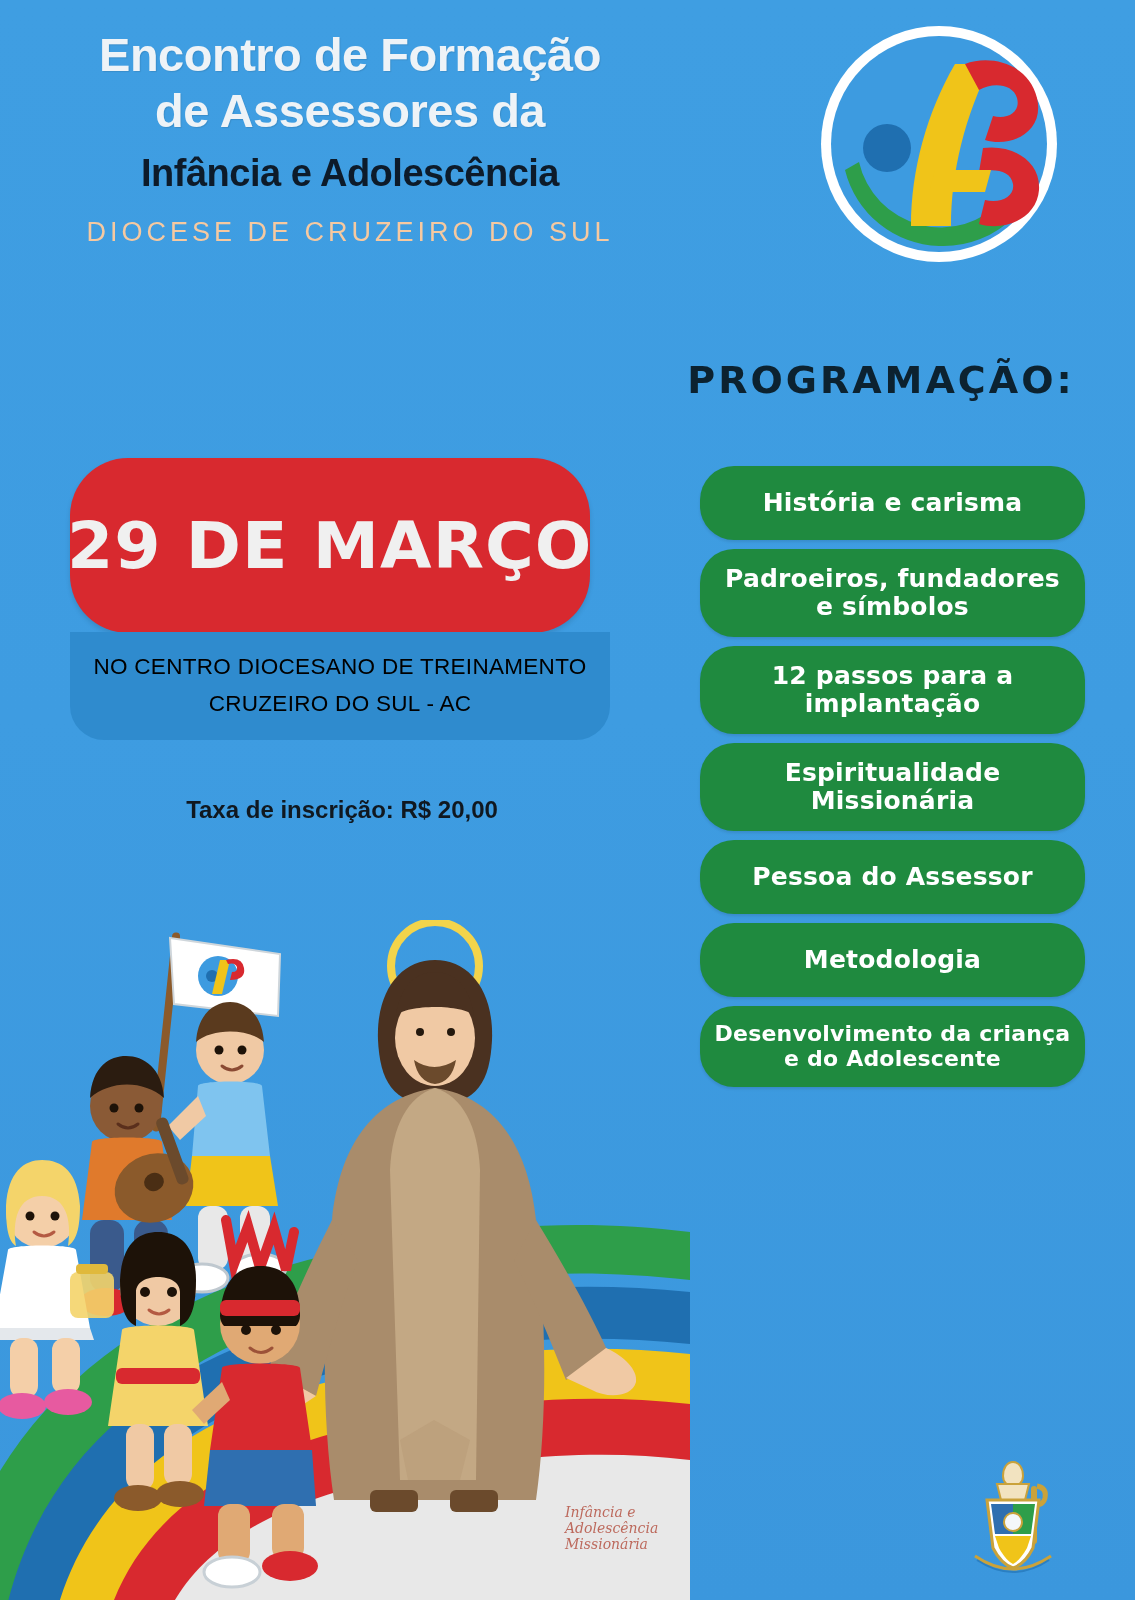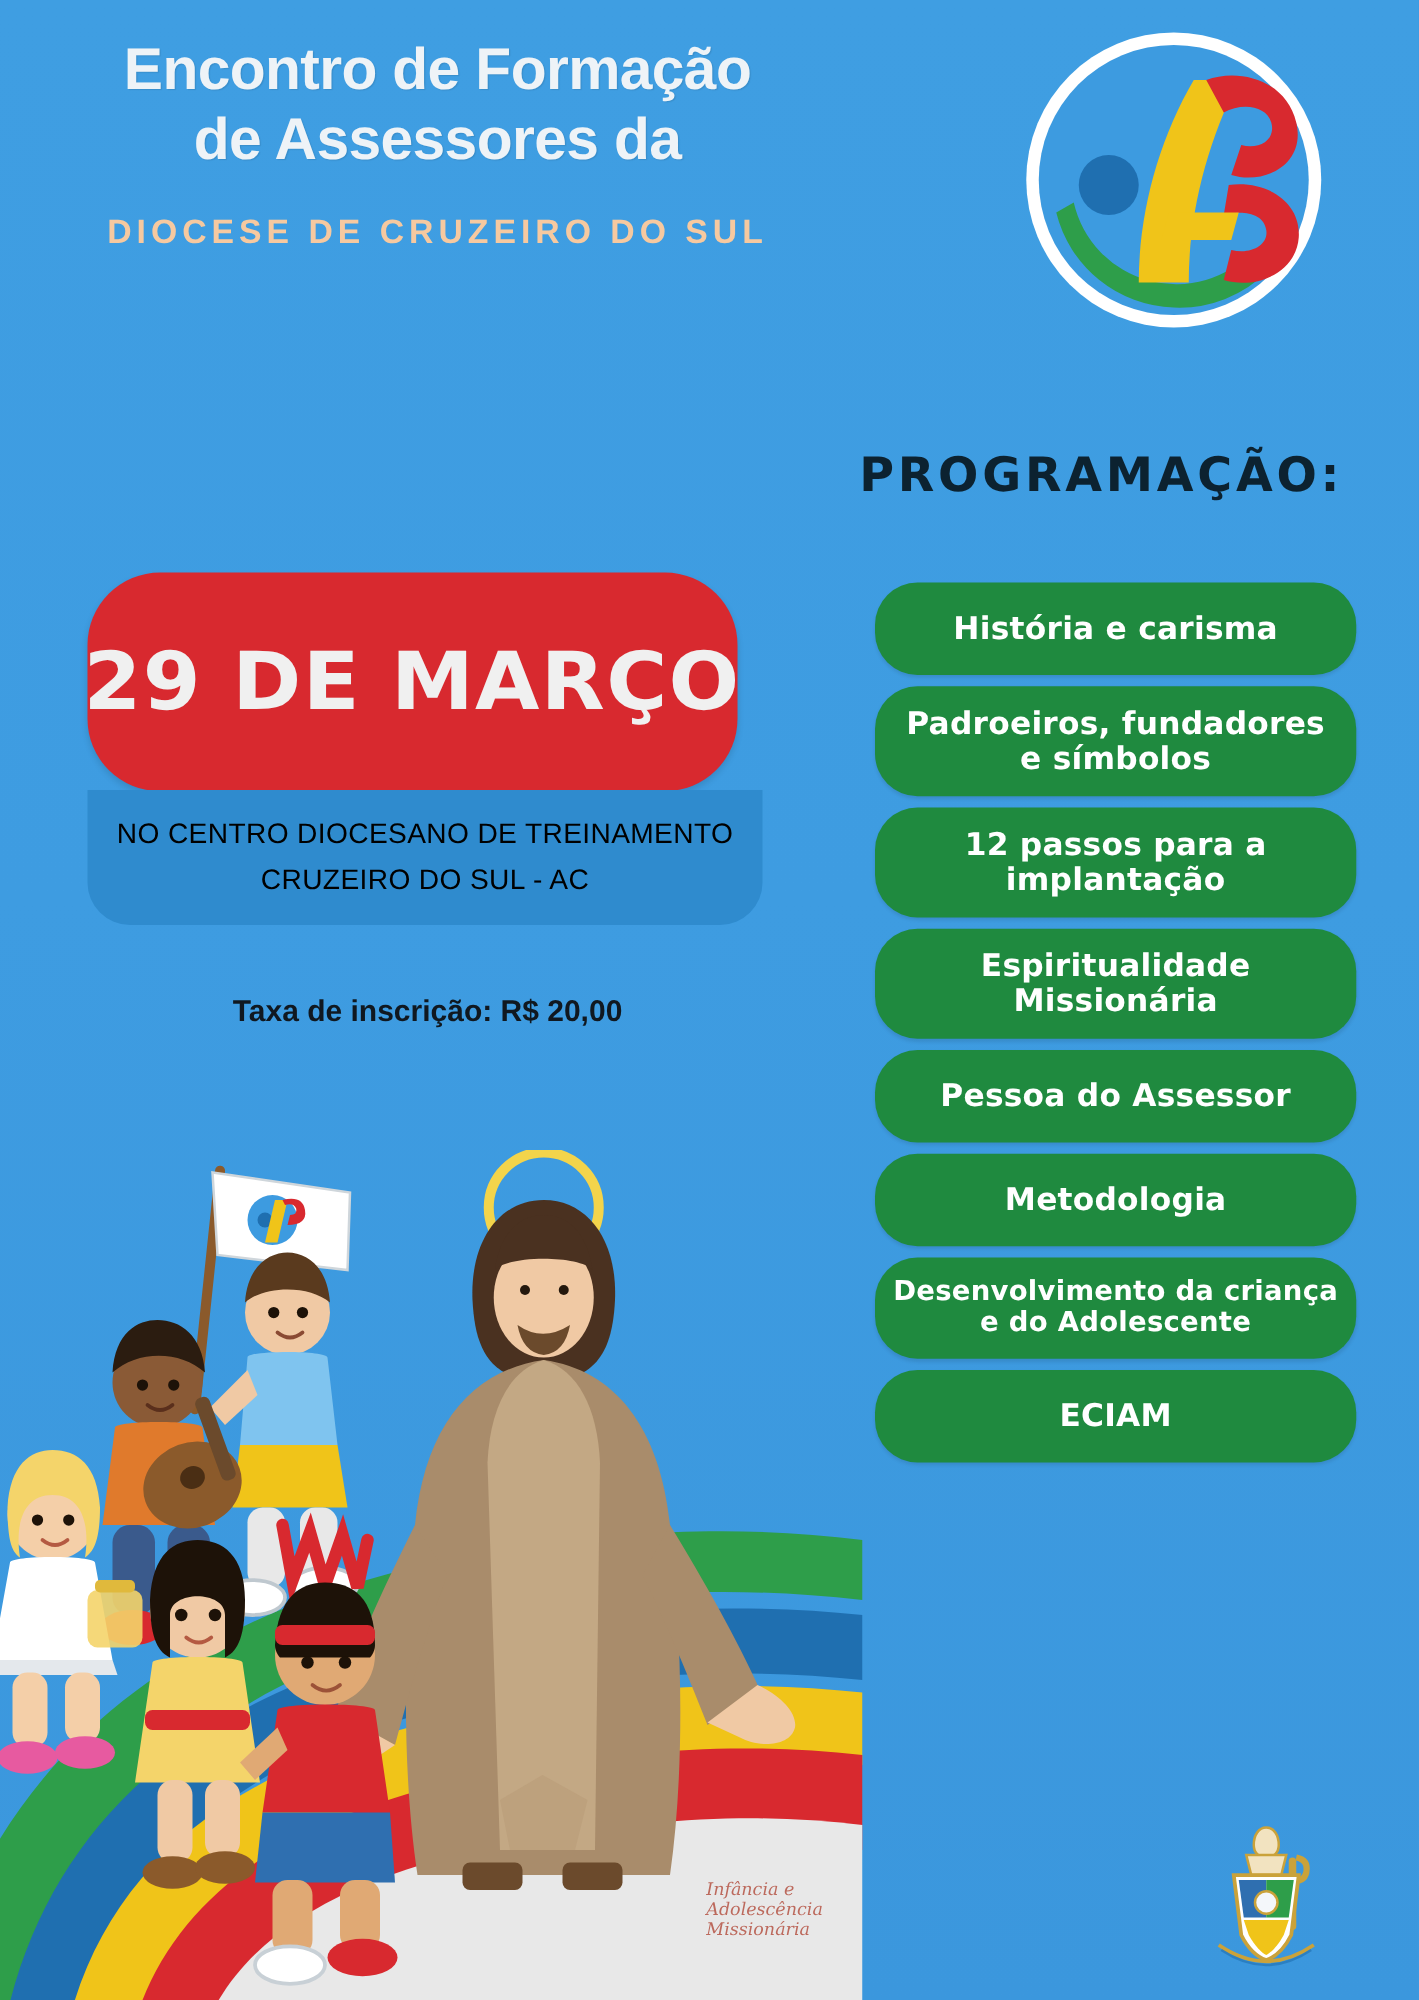--- a/index.html
+++ b/index.html
@@ -48,24 +48,24 @@
   }
   .title-line4 {
     font-size: 58px;
     font-weight: bold;
     color: #0b1420;
     margin-top: -4px;
     letter-spacing: -1px;
   }
   .diocese {
     font-size: 27px;
-    font-weight: bold;
+    font-weight: normal;
     color: #f6c9a0;
     letter-spacing: 4px;
-    margin-top: 32px;
+    margin-top: 22px;
   }
 
   
   .logo {
     position: absolute;
     right: 72px;
     top: 20px;
     width: 248px;
     height: 248px;
   }
@@ -197,20 +197,21 @@
   }
 </style>
 </head>
 <body>
 
 <div class="poster">
 
   <div class="title-block">
     <div class="title-line1">Encontro de Formação</div>
     <div class="title-line2">de Assessores da</div>
+    <div class="title-line3">Infância e Adolescência</div>
     <div class="diocese">DIOCESE DE CRUZEIRO DO SUL</div>
   </div>
 
   <div class="logo">
     <svg width="248" height="248" viewBox="0 0 248 248" xmlns="http://www.w3.org/2000/svg">
       <circle cx="124" cy="124" r="118" fill="#ffffff"></circle>
       <circle cx="124" cy="124" r="108" fill="#3d9be0"></circle>
       <path d="M30 150 A100 100 0 0 0 124 226 A100 100 0 0 0 200 196 L188 180 A84 84 0 0 1 44 142 Z" fill="#2e9e4a"></path>
       <circle cx="72" cy="128" r="24" fill="#1f6fb0"></circle>
       <path d="M96 206 C96 150 112 92 140 44 L176 44 C150 96 136 152 136 206 Z" fill="#f0c419"></path>
@@ -234,21 +235,20 @@
   <div class="prog-title">PROGRAMAÇÃO:</div>
 
   <div class="prog-list">
     <div class="prog-item">História e carisma</div>
     <div class="prog-item">Padroeiros, fundadores e símbolos</div>
     <div class="prog-item">12 passos para a implantação</div>
     <div class="prog-item">Espiritualidade Missionária</div>
     <div class="prog-item">Pessoa do Assessor</div>
     <div class="prog-item">Metodologia</div>
     <div class="prog-item small">Desenvolvimento da criança e do Adolescente</div>
-    <div class="prog-item">ECIAM</div>
   </div>
 
   <div class="art">
     <svg class="rainbow" viewBox="0 0 760 720" xmlns="http://www.w3.org/2000/svg">
       <path d="M10 720 C40 520 180 380 420 330 C560 302 660 300 760 312 L760 360 C650 348 560 352 440 378 C230 424 110 546 84 720 Z" fill="#2e9e4a"></path>
       <path d="M70 720 C98 546 222 430 440 388 C560 366 660 362 760 372 L760 424 C660 414 566 418 456 440 C262 478 156 572 132 720 Z" fill="#1f6fb0"></path>
       <path d="M120 720 C146 578 254 486 452 450 C572 428 664 424 760 434 L760 492 C666 482 578 486 474 506 C300 540 206 604 184 720 Z" fill="#f0c419"></path>
       <path d="M172 720 C196 606 292 530 470 498 C584 478 668 474 760 484 L760 560 C672 550 592 554 492 572 C340 600 258 646 238 720 Z" fill="#d8292f"></path>
       <path d="M228 720 C250 640 330 580 492 552 C600 534 676 530 760 540 L760 720 Z" fill="#e8e8e8"></path>
 

